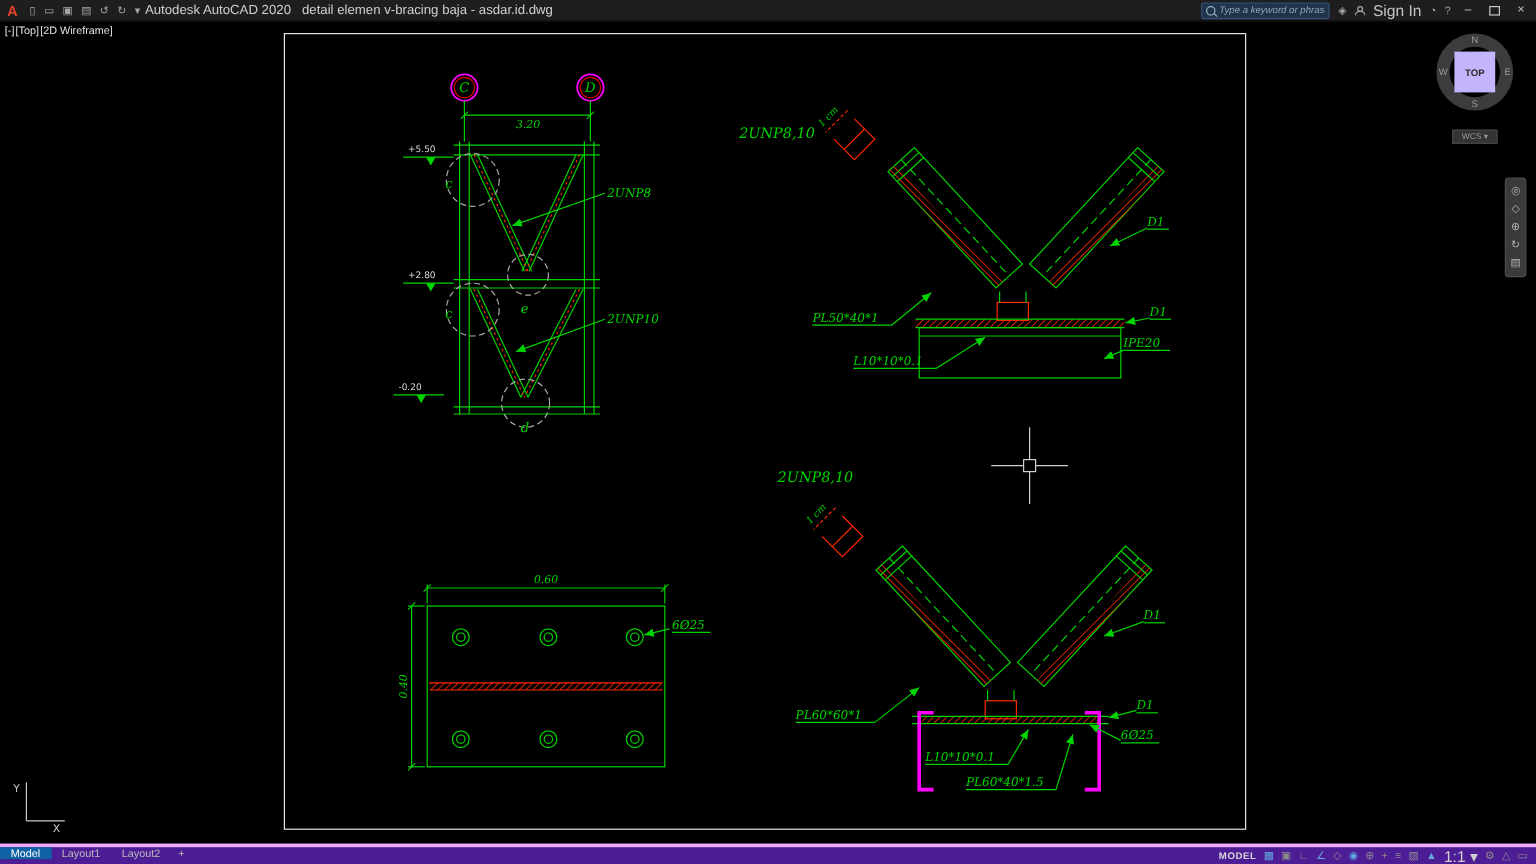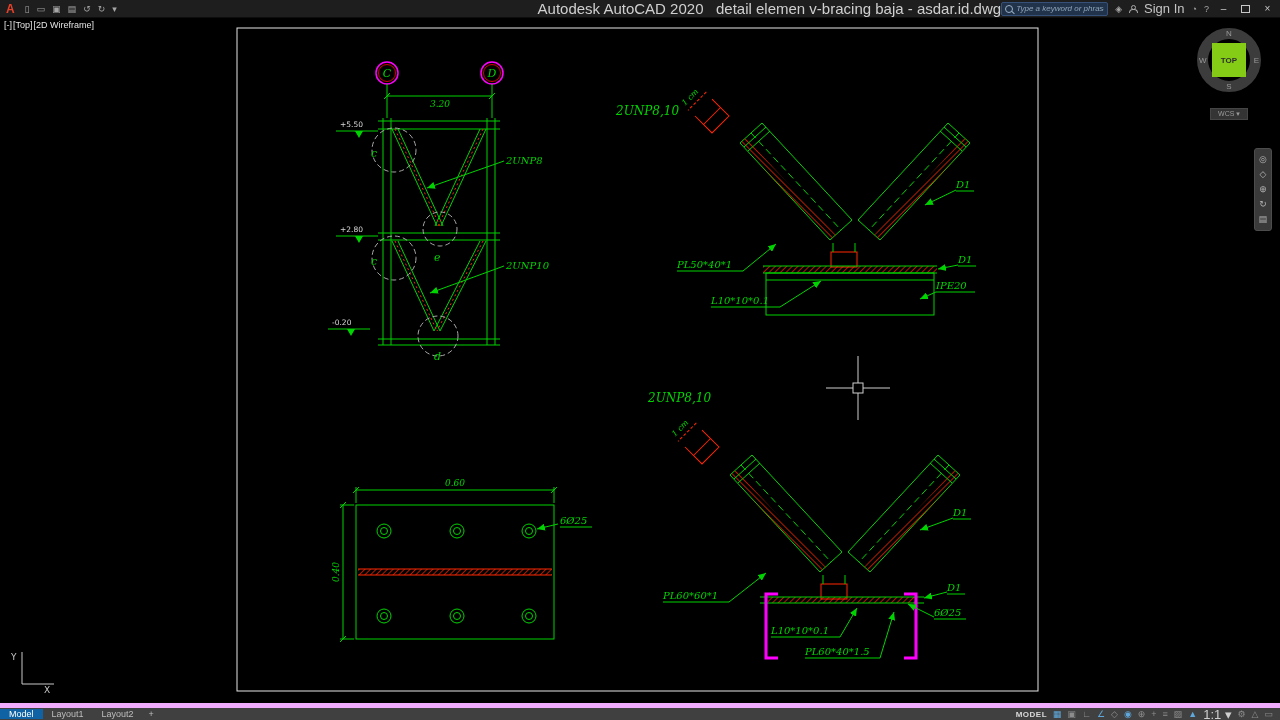--- a/index.html
+++ b/index.html
@@ -6,21 +6,21 @@
             font-family:"Liberation Sans",sans-serif;}
   #app{position:relative;width:1280px;height:720px;background:#000;}
 
   
   #titlebar{position:absolute;top:0;left:0;width:100%;height:18px;background:#1e1e1e;
             display:flex;align-items:center;z-index:20;color:#b8b8b8;font-size:9px;
             border-bottom:1px solid #0d0d0d;box-sizing:border-box;}
   .logo{color:#e8412a;font-weight:bold;font-size:12px;padding:0 6px;line-height:18px;}
   .qat{display:flex;align-items:center;gap:7px;padding:0 4px;}
   .qat .ico,.tb-right .ico{font-size:9px;color:#a6a6a6;line-height:18px;}
-  .title-center{flex:1;text-align:right;font-size:15px;color:#cfcfcf;white-space:pre;overflow:hidden;}
+  .title-center{flex:1;text-align:left;font-size:11px;color:#cfcfcf;white-space:pre;overflow:hidden;}
   .tb-right{display:flex;align-items:center;gap:7px;padding-right:5px;}
   .searchbox{display:flex;align-items:center;background:#20334a;border:1px solid #35517a;
              border-radius:2px;height:12px;padding:0 3px;gap:3px;}
   .searchbox input{background:transparent;border:none;outline:none;color:#cfd8e0;font-size:8px;
                    width:88px;height:10px;padding:0;font-family:"Liberation Sans",sans-serif;font-style:italic;}
   .searchbox input::placeholder{color:#8fa3b8;}
   .mag{width:6px;height:6px;border:1px solid #9ab0c4;border-radius:50%;position:relative;display:inline-block;}
   .mag::after{content:"";position:absolute;width:4px;height:1px;background:#9ab0c4;
               transform:rotate(45deg);right:-3px;bottom:-1px;}
   .person{width:8px;height:8px;position:relative;display:inline-block;}
@@ -37,32 +37,32 @@
   #vp-label{position:absolute;top:20px;left:4px;z-index:6;font-size:9px;color:#e2e2e2;display:flex;gap:1px;}
   #viewcube{position:absolute;top:28px;right:12px;z-index:6;width:78px;text-align:center;}
   #vc-ring{position:relative;width:64px;height:64px;margin:0 auto;border-radius:50%;
            border:11px solid #3c3c3c;box-sizing:border-box;}
   .vc-dir{position:absolute;font-size:8px;color:#9a9a9a;line-height:9px;}
   #vc-n{top:-10px;left:50%;transform:translateX(-50%);}
   #vc-s{bottom:-10px;left:50%;transform:translateX(-50%);}
   #vc-w{left:-9px;top:50%;transform:translateY(-50%);}
   #vc-e{right:-9px;top:50%;transform:translateY(-50%);}
   #vc-top{position:absolute;left:50%;top:50%;transform:translate(-50%,-50%);width:34px;height:34px;
-          background:#84cc16;color:#2d2d2d;font-size:8px;font-weight:bold;
+          background:#c4b5fd;color:#2d2d2d;font-size:8px;font-weight:bold;
           display:flex;align-items:center;justify-content:center;}
   #vc-wcs{margin:16px auto 0;width:36px;background:#343434;border:1px solid #454545;
           color:#9a9a9a;font-size:7px;padding:1px 0;}
   #navbar{position:absolute;top:148px;right:8px;z-index:6;width:16px;background:#3a3a3a;
           border:1px solid #4c4c4c;border-radius:3px;display:flex;flex-direction:column;
           align-items:center;gap:6px;padding:6px 0;}
   #navbar .nico{color:#b2b2b2;font-size:9px;line-height:9px;}
 
   
-  #bottombar{position:absolute;bottom:0;left:0;width:100%;height:17px;background:#404040;
-             border-top:5px solid #f0abfc;display:flex;align-items:center;z-index:20;box-sizing:border-box;}
+  #bottombar{position:absolute;bottom:0;left:0;width:100%;height:17px;background:#4c1d95;
+             border-top:3px solid #f0abfc;display:flex;align-items:flex-start;z-index:20;box-sizing:border-box;}
   .ltab{display:flex;align-items:center;padding:0 9px;font-size:9px;color:#bdbdbd;}
   .ltab.active{background:#0f63a4;color:#fff;}
   .ltab-add{display:flex;align-items:center;padding:0 6px;font-size:9px;color:#bdbdbd;}
   #status-right{margin-left:auto;display:flex;align-items:center;gap:6px;padding-right:7px;font-size:9px;}
   .sico{font-size:9px;line-height:9px;}
   .s-on{color:#5fa8dc;}
   .s-off{color:#8c8c8c;}
   .s-text{color:#cfcfcf;font-size:13px;}
   #model-badge{color:#d8d8d8;font-size:8px;font-weight:bold;letter-spacing:.5px;}
 

